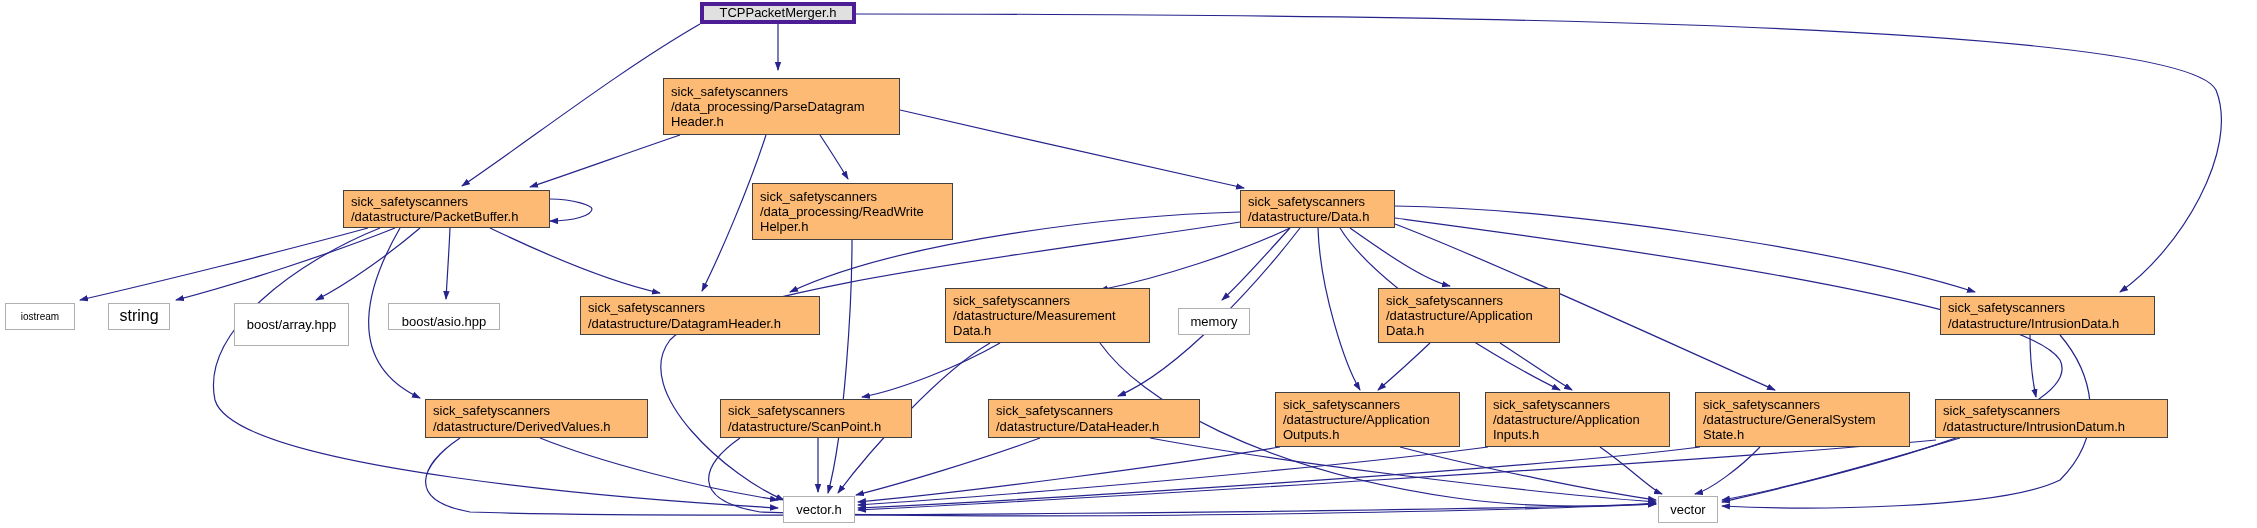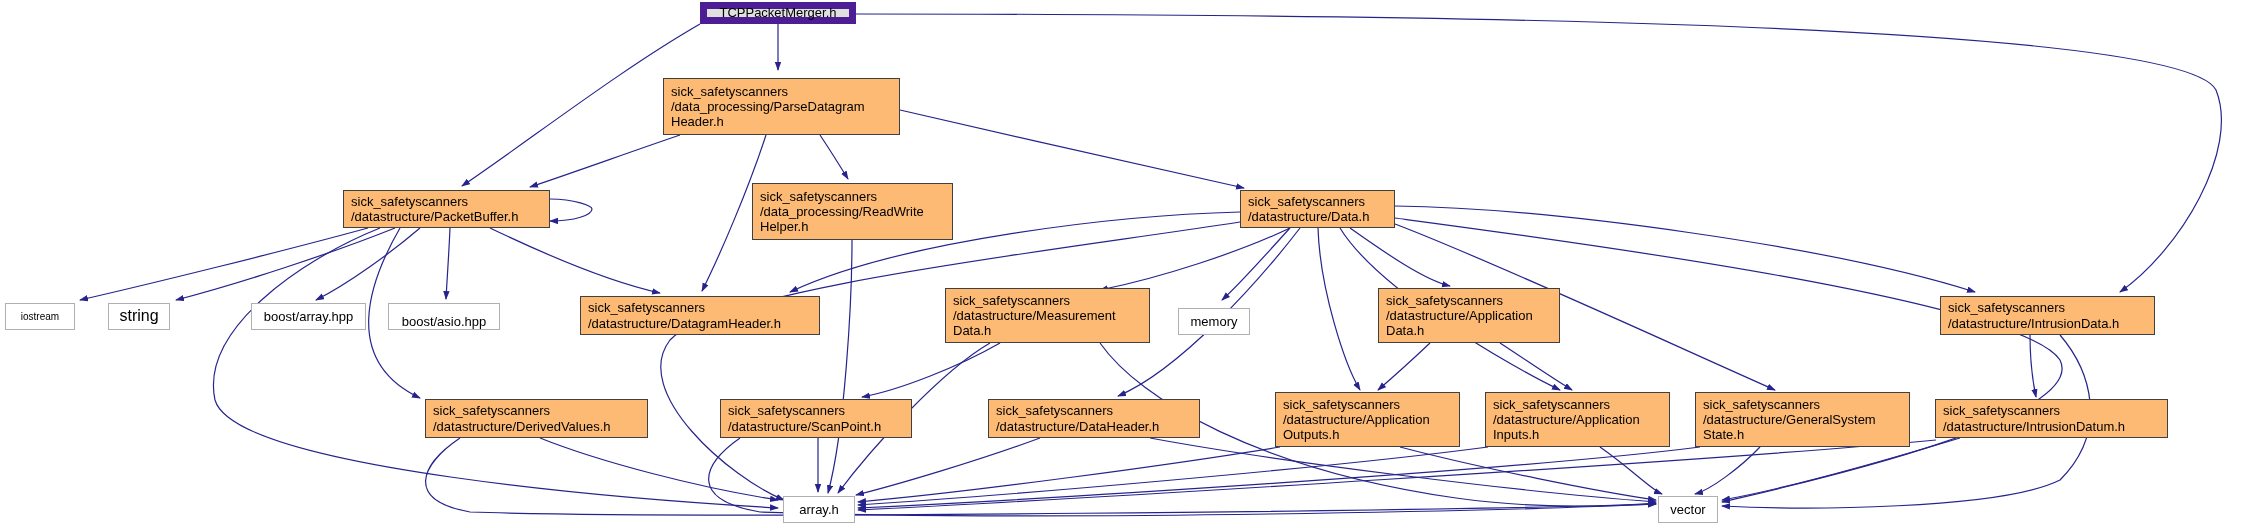--- a/index.html
+++ b/index.html
@@ -26,21 +26,21 @@
     align-items:center;
     justify-content:center;
     text-align:center;
     line-height:1.18;
     white-space:pre-line;
     color:#000000;
     letter-spacing:0px;
   }
   .gnode.root{
     background:#e0e0e0;
-    border:7px solid #4c1d95;
+    border:4px solid #4c1d95;
   }
   .gnode.hdr{
     background:#fdba74;
     border:1px solid #404040;
   }
   .gnode.leaf{
     background:#ffffff;
     border:1px solid #b0b0b0;
   }
   .gnode .lbl{ display:block; width:100%; }
@@ -114,21 +114,21 @@
 Header.h</span></div>
       <div class="gnode hdr" style="left: 343px; top: 190px; width: 207px; height: 38px; font-size: 13px;"><span class="lbl left">sick_safetyscanners
 /datastructure/PacketBuffer.h</span></div>
       <div class="gnode hdr" style="left: 752px; top: 183px; width: 201px; height: 57px; font-size: 13px;"><span class="lbl left">sick_safetyscanners
 /data_processing/ReadWrite
 Helper.h</span></div>
       <div class="gnode hdr" style="left: 1240px; top: 190px; width: 155px; height: 38px; font-size: 13px;"><span class="lbl left">sick_safetyscanners
 /datastructure/Data.h</span></div>
       <div class="gnode leaf" style="left: 5px; top: 303px; width: 70px; height: 27px; font-size: 10px;"><span class="lbl">iostream</span></div>
       <div class="gnode leaf" style="left: 108px; top: 303px; width: 62px; height: 27px; font-size: 16px;"><span class="lbl">string</span></div>
-      <div class="gnode leaf" style="left: 251px; top: 303px; width: 115px; height: 27px; font-size: 13px;"><span class="lbl">boost/array.hpp</span></div>
+      <div class="gnode leaf" style="left: 234px; top: 303px; width: 115px; height: 43px; font-size: 13px;"><span class="lbl">boost/array.hpp</span></div>
       <div class="gnode leaf" style="left: 388px; top: 303px; width: 112px; height: 27px; font-size: 13px; align-items: flex-end;"><span class="lbl">boost/asio.hpp</span></div>
       <div class="gnode hdr" style="left: 580px; top: 296px; width: 240px; height: 39px; font-size: 13px;"><span class="lbl left">sick_safetyscanners
 /datastructure/DatagramHeader.h</span></div>
       <div class="gnode hdr" style="left: 945px; top: 288px; width: 205px; height: 55px; font-size: 13px;"><span class="lbl left">sick_safetyscanners
 /datastructure/Measurement
 Data.h</span></div>
       <div class="gnode leaf" style="left: 1178px; top: 308px; width: 72px; height: 27px; font-size: 13px;"><span class="lbl">memory</span></div>
       <div class="gnode hdr" style="left: 1378px; top: 288px; width: 182px; height: 55px; font-size: 13px;"><span class="lbl left">sick_safetyscanners
 /datastructure/Application
 Data.h</span></div>
@@ -144,16 +144,16 @@
 /datastructure/Application
 Outputs.h</span></div>
       <div class="gnode hdr" style="left: 1485px; top: 392px; width: 185px; height: 55px; font-size: 13px;"><span class="lbl left">sick_safetyscanners
 /datastructure/Application
 Inputs.h</span></div>
       <div class="gnode hdr" style="left: 1695px; top: 392px; width: 215px; height: 55px; font-size: 13px;"><span class="lbl left">sick_safetyscanners
 /datastructure/GeneralSystem
 State.h</span></div>
       <div class="gnode hdr" style="left: 1935px; top: 399px; width: 233px; height: 39px; font-size: 13px;"><span class="lbl left">sick_safetyscanners
 /datastructure/IntrusionDatum.h</span></div>
-      <div class="gnode leaf" style="left: 783px; top: 496px; width: 72px; height: 27px; font-size: 13px;"><span class="lbl">array.h</span></div>
+      <div class="gnode leaf" style="left: 783px; top: 496px; width: 72px; height: 27px; font-size: 13px;"><span class="lbl">vector.h</span></div>
       <div class="gnode leaf" style="left: 1658px; top: 496px; width: 60px; height: 27px; font-size: 13px;"><span class="lbl">vector</span></div>
     </div>
 </div>
 
 </body></html>

